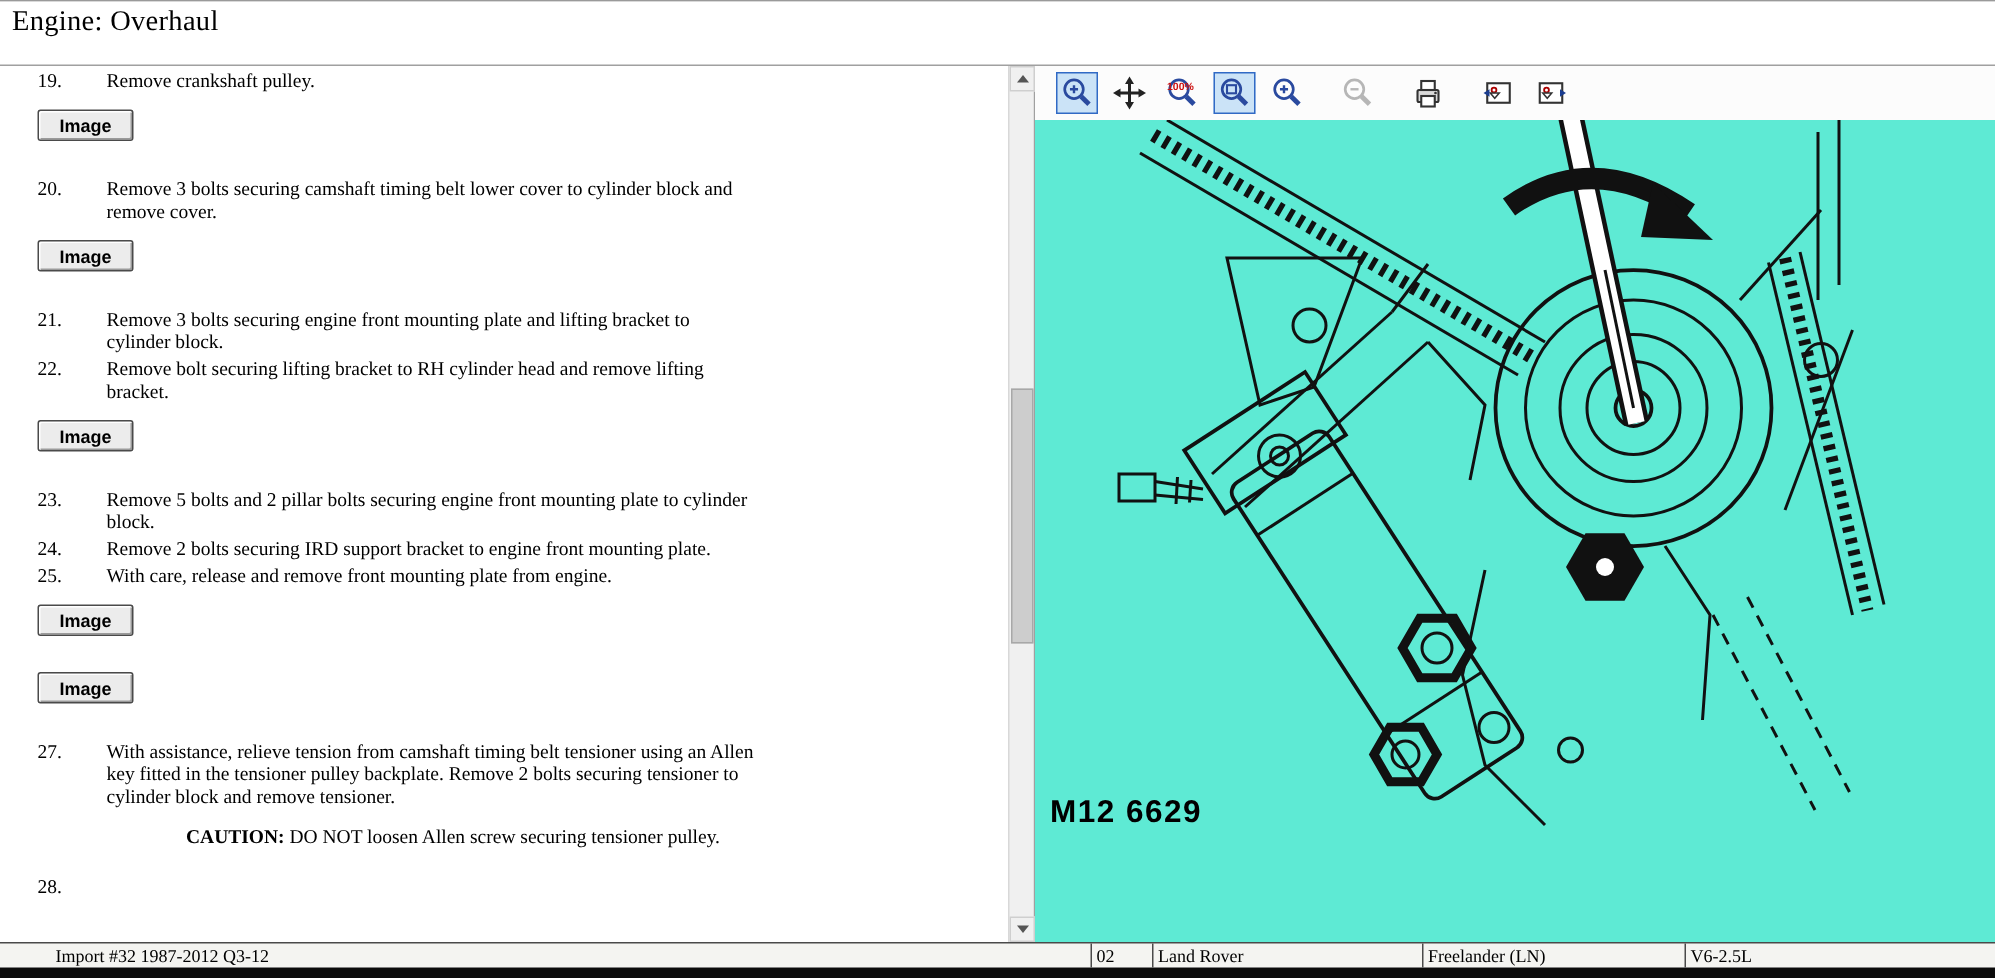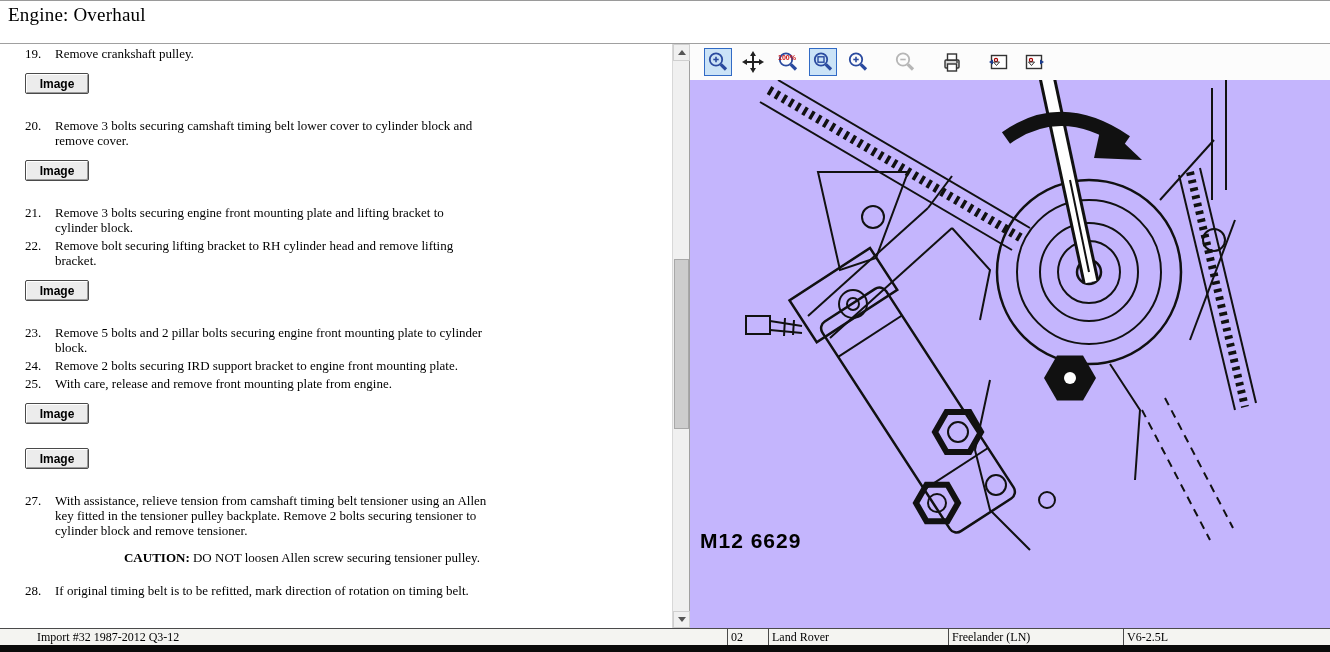--- a/index.html
+++ b/index.html
@@ -12,21 +12,21 @@
   .title { font-size:19px; letter-spacing:0.2px; }
   .subtitle { font-size:12.5px; margin-top:16px; margin-left:-3px; padding-left:3px; }
 
   
   .main { display:flex; height:584px; }
   .left-pane { width:690px; border-right:1px solid #a0a0a0; display:flex; position:relative; background:#fff; }
   .content { width:672px; padding:2px 0 0 25px; overflow:hidden; font-size:13px; line-height:15px; }
 
   .step-row { display:flex; margin-bottom:3px; }
   .step-num { width:22px; text-align:left; flex:none; }
-  .step-text { margin-left:8px; width:432px; }
+  .step-text { margin-left:24px; width:432px; }
   .img-row { margin:12px 0 24px; }
   .image-btn { width:64px; height:21px; font:bold 12px "Liberation Sans", sans-serif;
     background:#ececec; border:1px solid #4a4a4a; border-radius:2px;
     box-shadow: inset 1px 1px 0 #ffffff, inset -1px -1px 0 #9a9a9a; cursor:pointer; }
   .caution-row { margin:12px 0 18px; padding-left:32px; width:455px;text-align:right; }
   .caution-label { font-weight:bold; }
 
   
   .scrollbar { width:17px; background:#f0f0f0; border-left:1px solid #d8d8d8; position:relative; flex:none; }
   .sb-btn { position:absolute; left:0; width:17px; height:17px; background:#f0f0f0;
@@ -37,21 +37,21 @@
   .sb-thumb { position:absolute; left:1px; width:15px; top:215px; height:170px; background:#cdcdcd; border:1px solid #a8a8a8; cursor:pointer; }
 
   
   .right-pane { flex:1; display:flex; flex-direction:column; background:#fff; }
   .viewer-toolbar { height:36px; display:flex; align-items:center; padding-left:14px; background:#fcfcfc; }
   .tool-btn { width:28px; height:28px; margin-right:7px; display:flex; align-items:center; justify-content:center;
     border:1px solid transparent; cursor:pointer; }
   .tool-btn.gap { margin-left:12px; }
   .tool-btn.selected { background:#cbe3f7; border:1px solid #316ac5; }
   .tool-btn.disabled { opacity:0.55; cursor:default; }
-  .diagram-wrap { flex:1; position:relative; overflow:hidden; background:#c4b5fd;text-align:right; }
+  .diagram-wrap { flex:1; position:relative; overflow:hidden; background:#5eead4;text-align:right; }
   .diagram-wrap svg.art { position:absolute; top:0; left:0; }
   .figure-label { font:bold 21px "Liberation Sans", sans-serif; letter-spacing:1px; }
 
   
   .status-bar { height:17px; display:flex; background:#f4f4f1; border-top:1px solid #4a4a4a;
     font:12px "Liberation Serif", serif; }
   .status-cell { border-right:1px solid #4a4a4a; padding:1px 4px 0 3px; white-space:nowrap; overflow:hidden; }
   .status-cell:nth-child(1){ width:728px;padding-left:37px; }
   .status-cell:nth-child(2){ width:41px; }
   .status-cell:nth-child(3){ width:180px; }
@@ -104,21 +104,20 @@
         </div>
         <div class="img-row"><button class="image-btn">Image</button></div>
         <div class="img-row"><button class="image-btn">Image</button></div>
         <div class="step-row">
           <span class="step-num">27.</span>
           <span class="step-text">With assistance, relieve tension from camshaft timing belt tensioner using an Allen key fitted in the tensioner pulley backplate. Remove 2 bolts securing tensioner to cylinder block and remove tensioner.</span>
         </div>
         <div class="caution-row"><span class="caution-label">CAUTION:</span> DO NOT loosen Allen screw securing tensioner pulley.</div>
         <div class="step-row">
           <span class="step-num">28.</span>
-          <span class="step-text">If original timing belt is to be refitted, mark direction of rotation on timing belt.</span>
         </div>
       </div>
     <div class="scrollbar">
       <div class="sb-btn sb-up">
           <span class="tri-up"></span>
         </div>
       <div class="sb-thumb"></div>
       <div class="sb-btn sb-down">
           <span class="tri-down"></span>
         </div>

